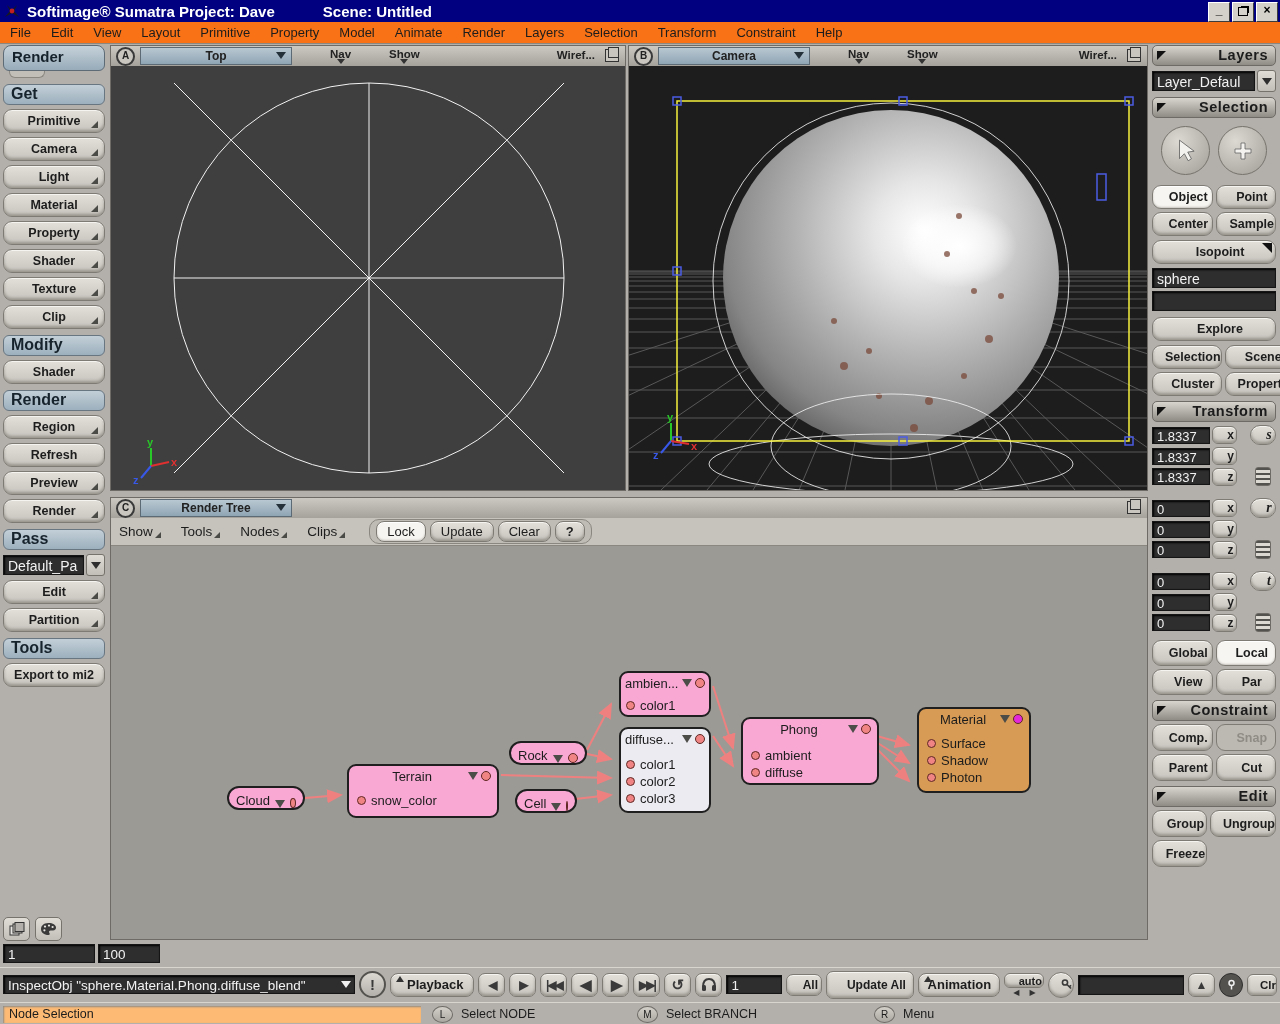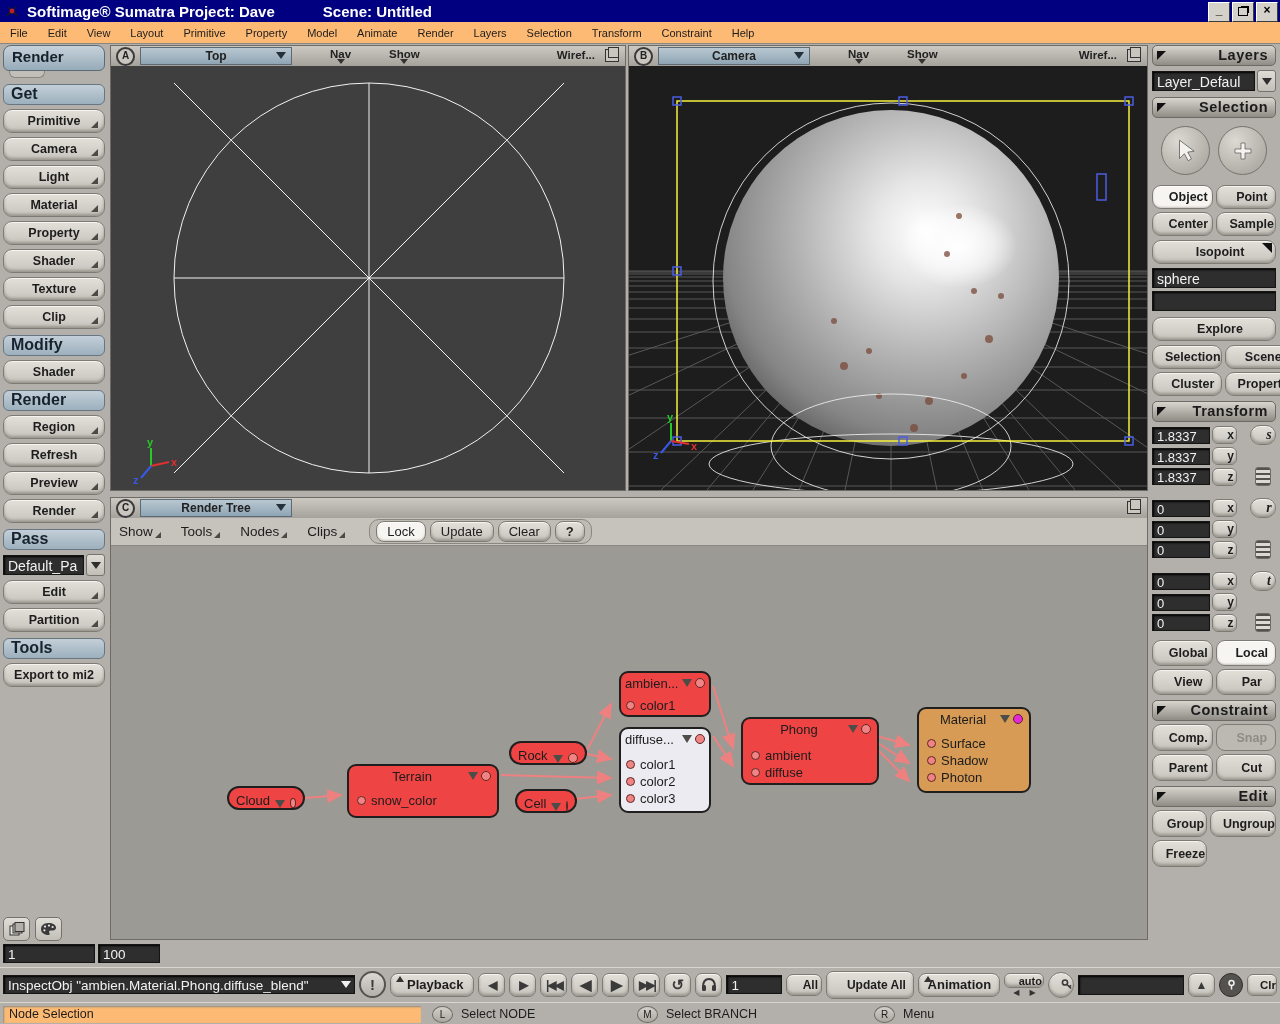--- a/index.html
+++ b/index.html
@@ -8,22 +8,22 @@
 
   
   .titlebar{position:absolute;left:0;top:0;width:1280px;height:22px;background:#000080;
             color:#fff;display:flex;align-items:center;font-size:15px;font-weight:bold;}
   .appicon{width:18px;height:16px;margin:0 6px 0 3px;}
   .tscene{margin-left:48px;}
   .winbtns{position:absolute;right:2px;top:2px;display:flex;gap:2px;}
   .winbtn{width:20px;height:18px;background:#d4d1cb;border:1px solid;border-color:#fff #3c3c3c #3c3c3c #fff;
           font-size:12px;line-height:15px;text-align:center;font-weight:bold;color:#000;}
   .restore-glyph{display:block;width:8px;height:7px;border:1px solid #000;margin:4px auto 0;box-shadow:2px -2px 0 -1px #000;}
-  .menubar{position:absolute;left:0;top:22px;width:1280px;height:21px;background:#fdba74;
-           border-bottom:1px solid #8a8780;display:flex;align-items:center;font-size:11px;}
+  .menubar{position:absolute;left:0;top:22px;width:1280px;height:21px;background:#f97316;
+           border-bottom:1px solid #8a8780;display:flex;align-items:center;font-size:13px;}
   .menubar span{padding:2px 10px;cursor:default;}
 
   
   .sbtn,.rbtn,.tbtn,.rtbtn{background:linear-gradient(180deg,#e3e0da,#c7c4be);
       border:1px solid #7e7b75;border-radius:9px;
       box-shadow:inset 0 1px 0 #f6f4f0, inset 0 -2px 3px #98958d;
       font-weight:bold;color:#1d1d1d;box-sizing:border-box;}
   .active{background:#f7f5f1 !important;box-shadow:inset 0 1px 0 #fff, inset 0 -1px 2px #c6c3bd !important;}
   .disabled{color:#8f8c86 !important;background:#bcb9b3 !important;box-shadow:none !important;}
 
@@ -67,21 +67,21 @@
   .rt{position:absolute;left:110px;top:497px;width:1038px;height:443px;border:1px solid #6e6b66;box-sizing:border-box;background:#9c9a95;}
   .rt-toolbar{height:27px;background:#c6c3bd;border-bottom:1px solid #8a8780;display:flex;align-items:center;
               padding-left:8px;gap:4px;}
   .rtmenu{display:flex;align-items:flex-end;gap:2px;font-size:13.5px;margin-right:16px;}
   .rtmenu .sm{width:0;height:0;border-left:6px solid transparent;border-bottom:6px solid #4a4a46;margin-bottom:1px;}
   .rtbtn{font-weight:normal;font-size:13px;padding:2px 10px;border-radius:8px;margin:0 2px;}
   .rtgroup{border:1px solid #8a8780;border-radius:10px;padding:1px 4px;display:flex;align-items:center;margin-left:4px;background:#bfbcb6;}
   .qbtn{font-weight:bold;}
 
   .node{position:absolute;border:2px solid #1f1f1f;border-radius:9px;font-size:13px;box-sizing:border-box;}
-  .node.green{background:#ef4444;}
+  .node.green{background:#f9a8d4;}
   .node.white{background:#edebf2;}
   .node.orange{background:#d79b55;}
   .node.pill{border-radius:13px;display:flex;align-items:flex-end;gap:5px;padding:0 7px;height:24px;}
   .ntitle{position:relative;text-align:center;padding:3px 30px 2px 8px;white-space:nowrap;}
   .nicons{position:absolute;right:6px;top:5px;display:flex;align-items:center;gap:3px;}
   .ntri{width:0;height:0;border-left:5px solid transparent;border-right:5px solid transparent;border-top:8px solid #4c4c48;}
   .ndot{width:10px;height:10px;border-radius:50%;background:#f08484;border:1px solid #5f2823;box-sizing:border-box;}
   .ndot.magenta{background:#e228d8;}
   .nport{display:flex;align-items:center;gap:5px;padding:1px 8px;}
   .pdot{width:9px;height:9px;border-radius:50%;background:#f08484;border:1px solid #5f2823;box-sizing:border-box;flex:none;}
@@ -712,21 +712,21 @@
     </div>
   </div>
 
   <div class="timeline">
     <div class="dfield tl-start">1</div>
     <div class="dfield tl-end">100</div>
   </div>
 
   <div class="pbar">
     <div class="dfield cmd">
-      <span>InspectObj "ambien.Material.Phong.diffuse_blend"</span>
+      <span>InspectObj "sphere.Material.Phong.diffuse_blend"</span>
       <span class="dtri"></span>
     </div>
     <div class="warn">!</div>
     <div class="rbtn pbplay">
       <span class="upmark"></span>
       <span>Playback</span>
     </div>
     <div class="tbtn">◀</div>
     <div class="tbtn">▶</div>
     <div class="tbtn">|◀◀</div>

